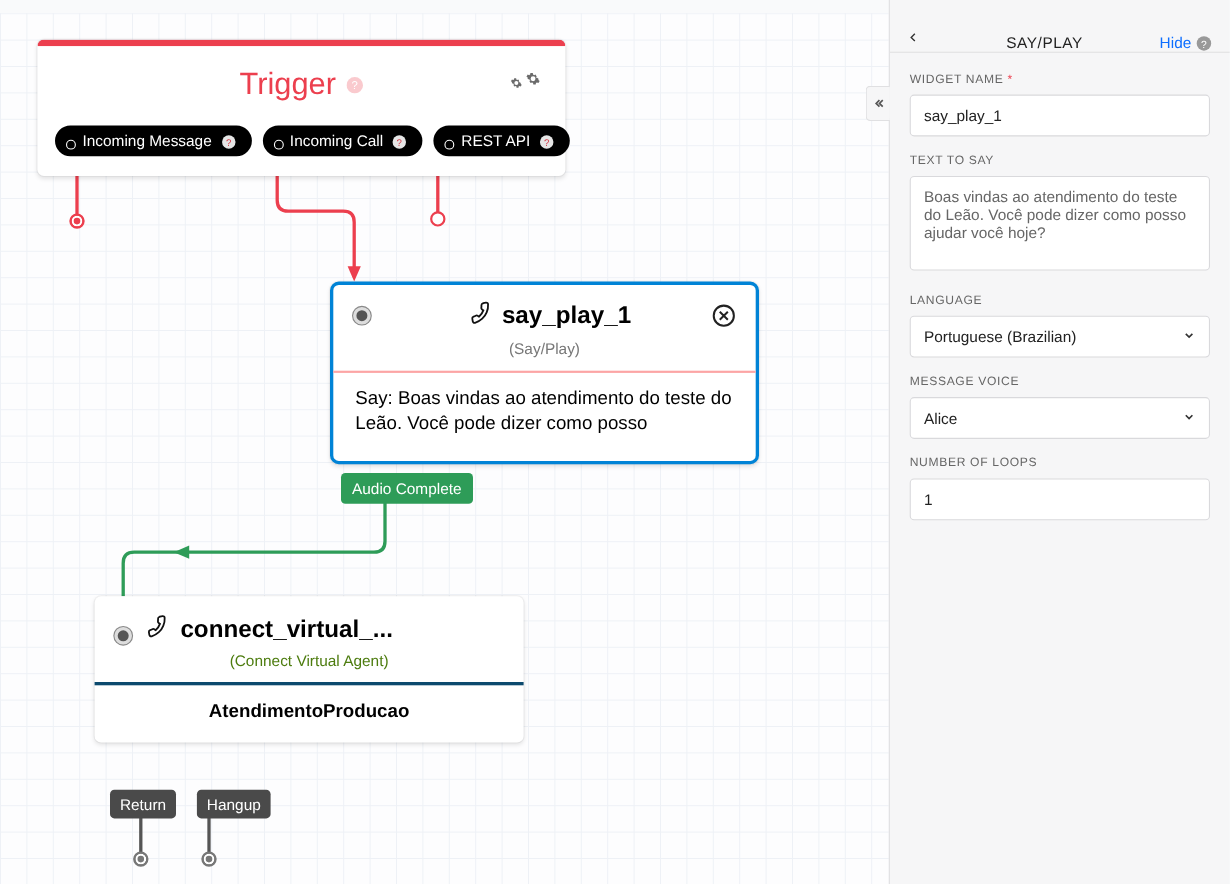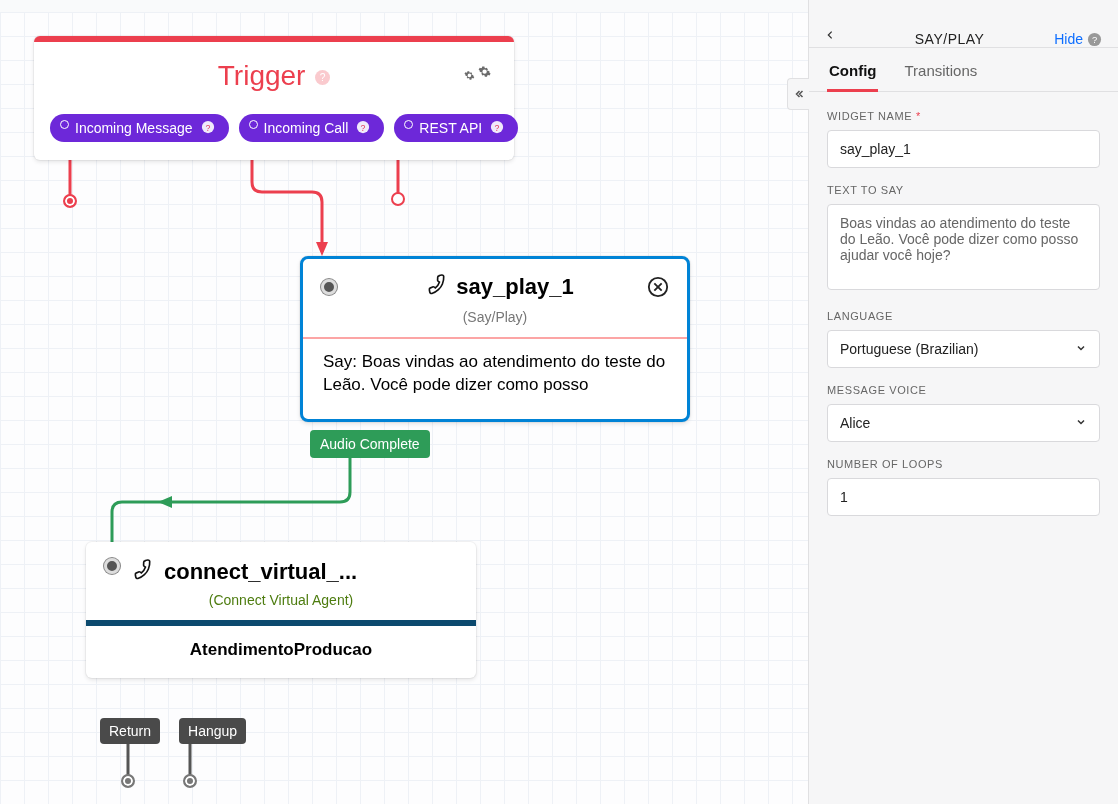--- a/index.html
+++ b/index.html
@@ -62,28 +62,28 @@
     vertical-align: middle;
     margin-left: 2px;
   }
   .help-icon svg { width: 15px; height: 15px; }
   .trigger-triggers {
     display: flex;
     gap: 10px;
     padding: 12px 16px 18px 16px;
   }
   .pill {
-    background: #6d28d9;
+    background: #000000;
     color: #fff;
     border-radius: 18px;
     padding: 6px 14px 6px 10px;
     font-size: 14px;
     font-weight: 500;
     display: inline-flex;
-    align-items: flex-start;
+    align-items: flex-end;
     gap: 6px;
     white-space: nowrap;
   }
   .pill .dot {
     width: 9px; height: 9px; border-radius: 50%;
     border: 1.5px solid #fff;
   }
   .pill .help-icon svg { width:14px; height:14px; fill:#fff; opacity:0.9;}
   .trigger-header .help-icon svg { fill: #ec3f4e; opacity: 0.55; }
 
@@ -143,21 +143,21 @@
     top: 418px;
   }
 
   
   .connect {
     left: 86px; top: 530px;
     width: 390px;
   }
   .cn-header {
     display: flex;
-    align-items: flex-start;
+    align-items: flex-end;
     padding: 16px 18px 4px 18px;
     gap: 12px;
   }
   .cn-header .drag-dot {
     width: 16px; height: 16px; border-radius: 50%;
     background: #555; border: 3px solid #ddd;
     box-shadow: 0 0 0 1px #888;
   }
   .cn-title-wrap {
     flex: 1;
@@ -173,21 +173,21 @@
     text-align: center;
     color: #4d7c0f;
     font-size: 14px;
     padding: 2px 0 12px 0;
   }
   .cn-body {
     text-align: center;
     font-weight: 700;
     font-size: 17px;
     padding: 14px 0 18px 0;
-    border-top: 6px solid #0c4a6e;
+    border-top: 3px solid #0c4a6e;
   }
   .cn-outlets {
     position: absolute;
     left: 100px; top: 706px;
     display: flex;
     gap: 19px;
   }
   .outlet-badge {
     background: #4a4a4a;
     color: #fff;
@@ -436,24 +436,20 @@
     <div class="sb-hide">
       <span>Hide</span>
       <span class="help-icon">
           <svg viewBox="0 0 16 16">
             <circle cx="8" cy="8" r="7" fill="#999"></circle>
             <text x="8" y="12" text-anchor="middle" font-size="10" fill="#fff">?</text>
           </svg>
         </span>
     </div>
   </div>
-  <div class="sb-tabs">
-    <div class="sb-tab active">Config</div>
-    <div class="sb-tab">Transitions</div>
-  </div>
   <div class="sb-form">
     <div>
       <div class="sb-label"><span>WIDGET NAME</span> <span class="req">*</span></div>
       <input class="sb-input" style="margin-top: 8px;" value="say_play_1">
     </div>
     <div>
       <div class="sb-label">TEXT TO SAY</div>
       <textarea class="sb-textarea" style="margin-top: 8px;">Boas vindas ao atendimento do teste do Leão. Você pode dizer como posso ajudar você hoje?</textarea>
     </div>
     <div>

